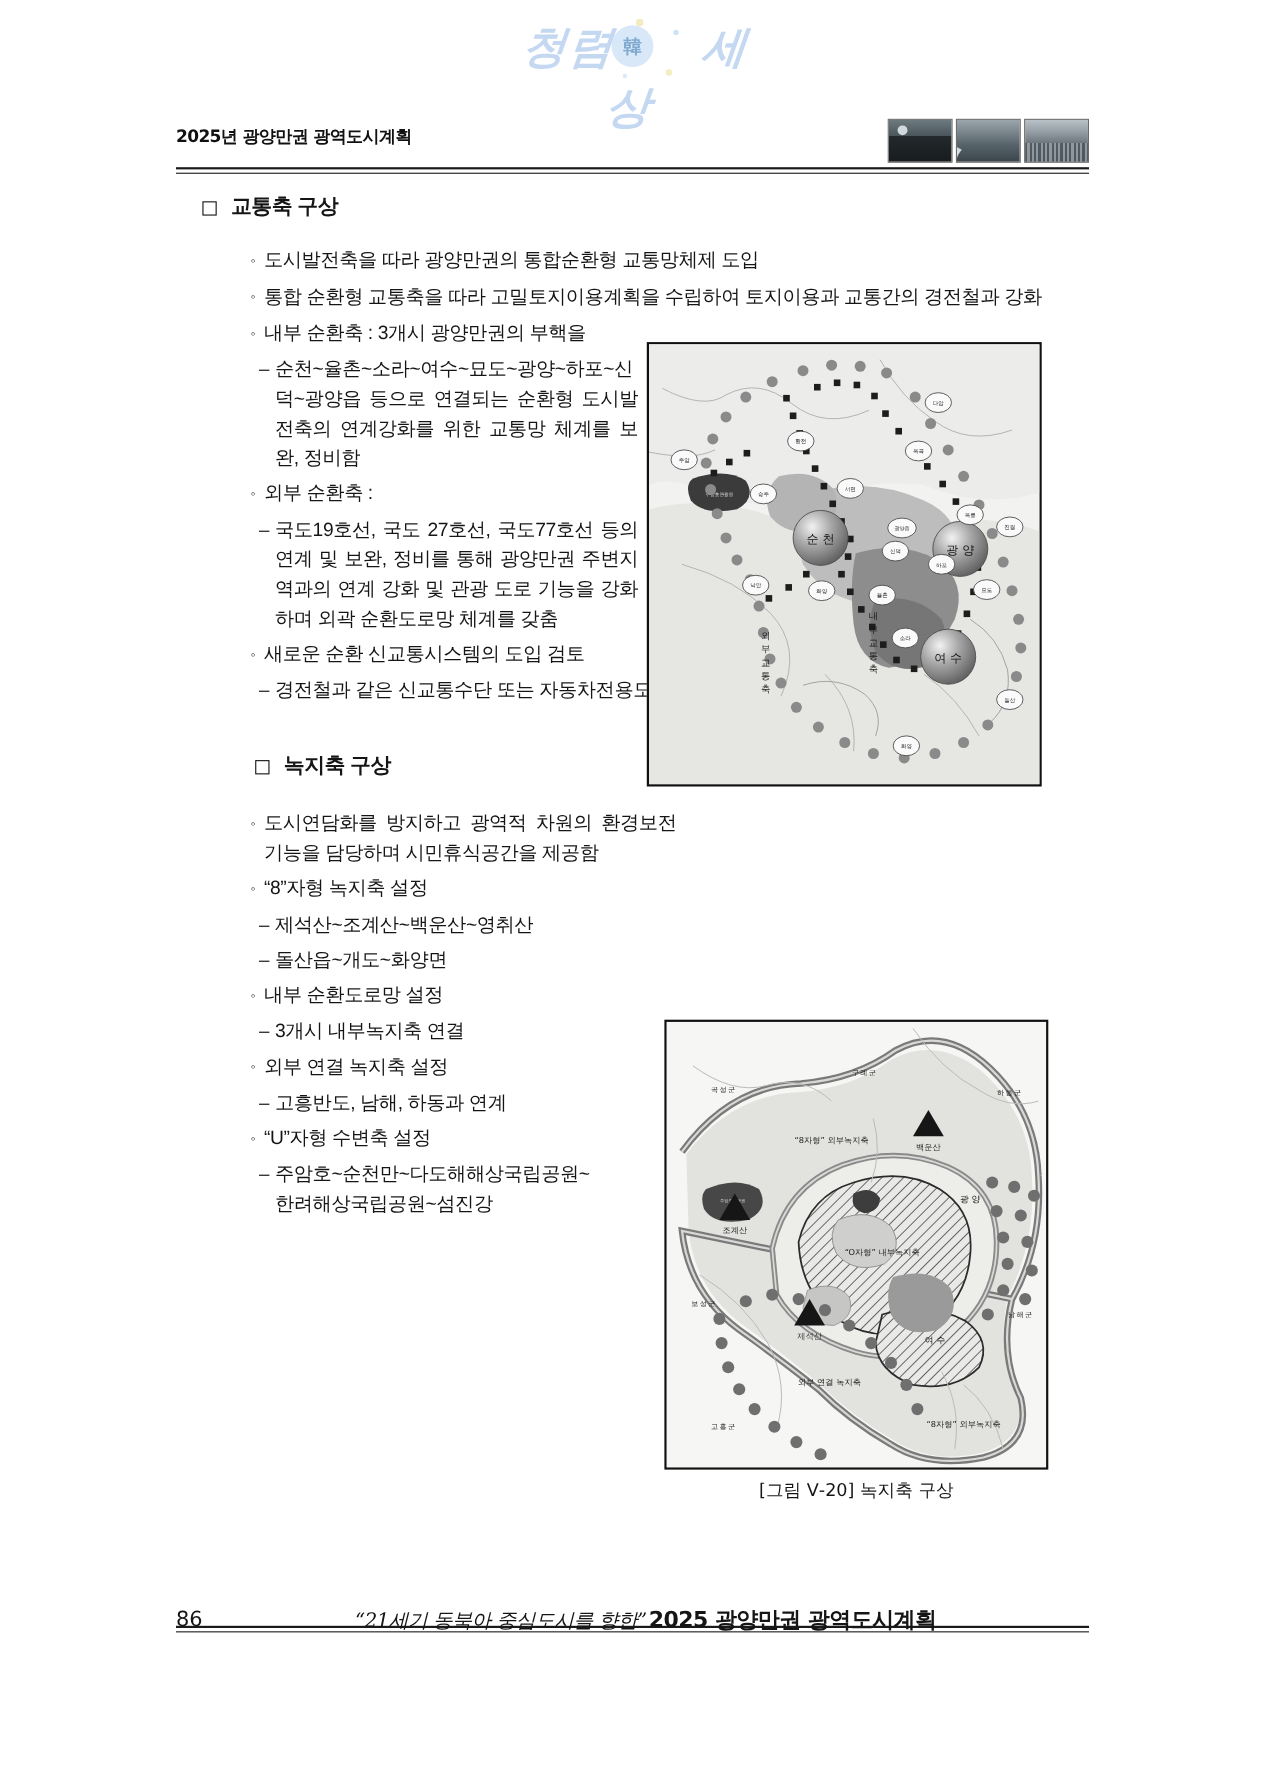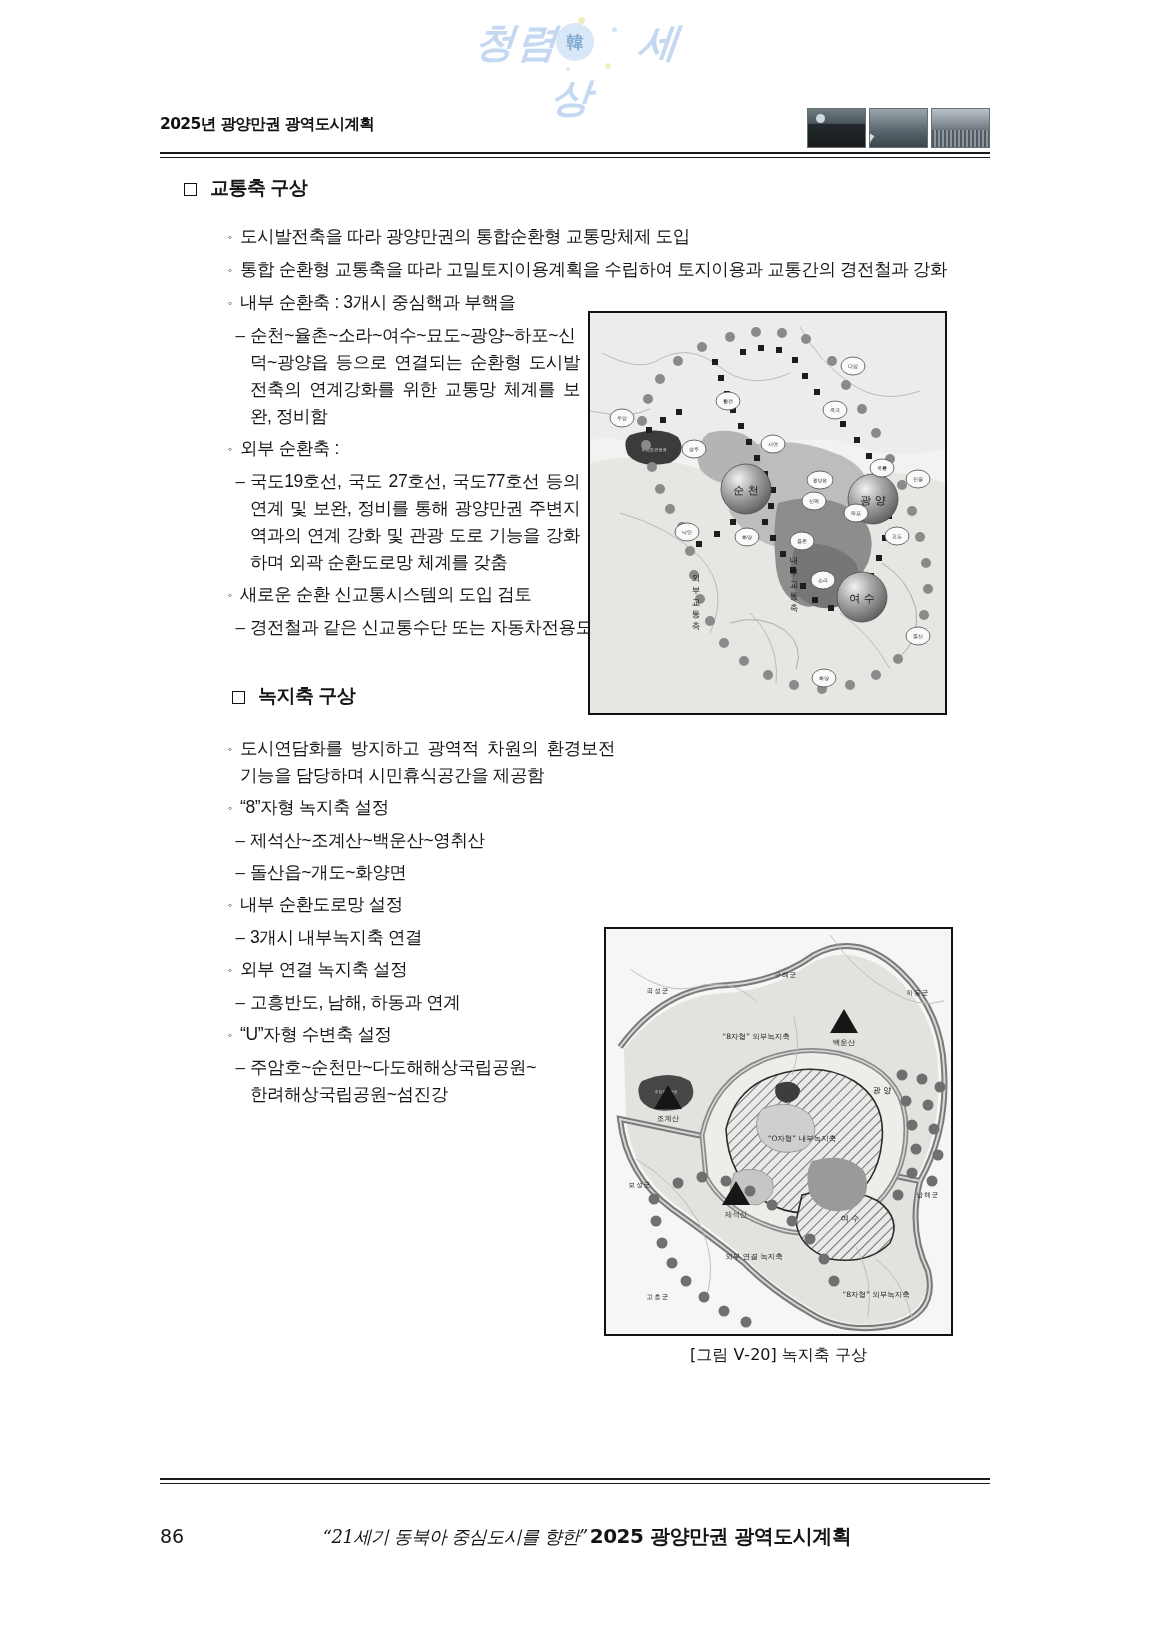--- a/index.html
+++ b/index.html
@@ -118,21 +118,21 @@
   .fig2 .fig-frame{width:345px;height:405px;}
 
   .map-svg{display:block;width:100%;height:100%;}
 
   
   .foot-rule{
     position:absolute;left:160px;right:160px;top:1478px;
     border-top:2px solid #1a1a1a;border-bottom:1px solid #1a1a1a;height:3px;
   }
   .footer{
-    position:absolute;left:160px;right:160px;top:1516px;height:40px;
+    position:absolute;left:160px;right:160px;top:1452px;height:40px;
     display:flex;align-items:center;
   }
   .pgno{font-size:19px;font-family:"DejaVu Sans",sans-serif;}
   .foot-mid{
     flex:1 1 auto;display:flex;align-items:baseline;justify-content:center;gap:2px;
   }
   .foot-quote{
     font-family:"DejaVu Serif","Liberation Serif",serif;
     font-style:italic;font-size:18px;letter-spacing:-0.5px;
   }
@@ -181,21 +181,21 @@
         <span class="mk">◦</span>
         <span class="tx">도시발전축을 따라 광양만권의 통합순환형 교통망체제 도입</span>
       </li>
       <li class="li lvl1">
         <span class="mk">◦</span>
         <span class="tx just" style="max-width:720px;">통합 순환형 교통축을 따라 고밀토지이용계획을 수립하여 토지이용과 교통간의 경전철과 강화</span>
       </li>
       <li class="li lvl1 narrow">
         <span class="mk">◦</span>
         <span class="tx">
-          <span>내부 순환축 : 3개시 중심핵과 부핵을</span>
+          <span>내부 순환축 : 3개시 광양만권의 부핵을</span>
         </span>
       </li>
       <li class="li lvl2 narrow">
         <span class="mk dash">–</span>
         <span class="tx just">순천~율촌~소라~여수~묘도~광양~하포~신덕~광양읍 등으로 연결되는 순환형 도시발전축의 연계강화를 위한 교통망 체계를 보완, 정비함</span>
       </li>
       <li class="li lvl1 narrow">
         <span class="mk">◦</span>
         <span class="tx">외부 순환축 :</span>
       </li>

